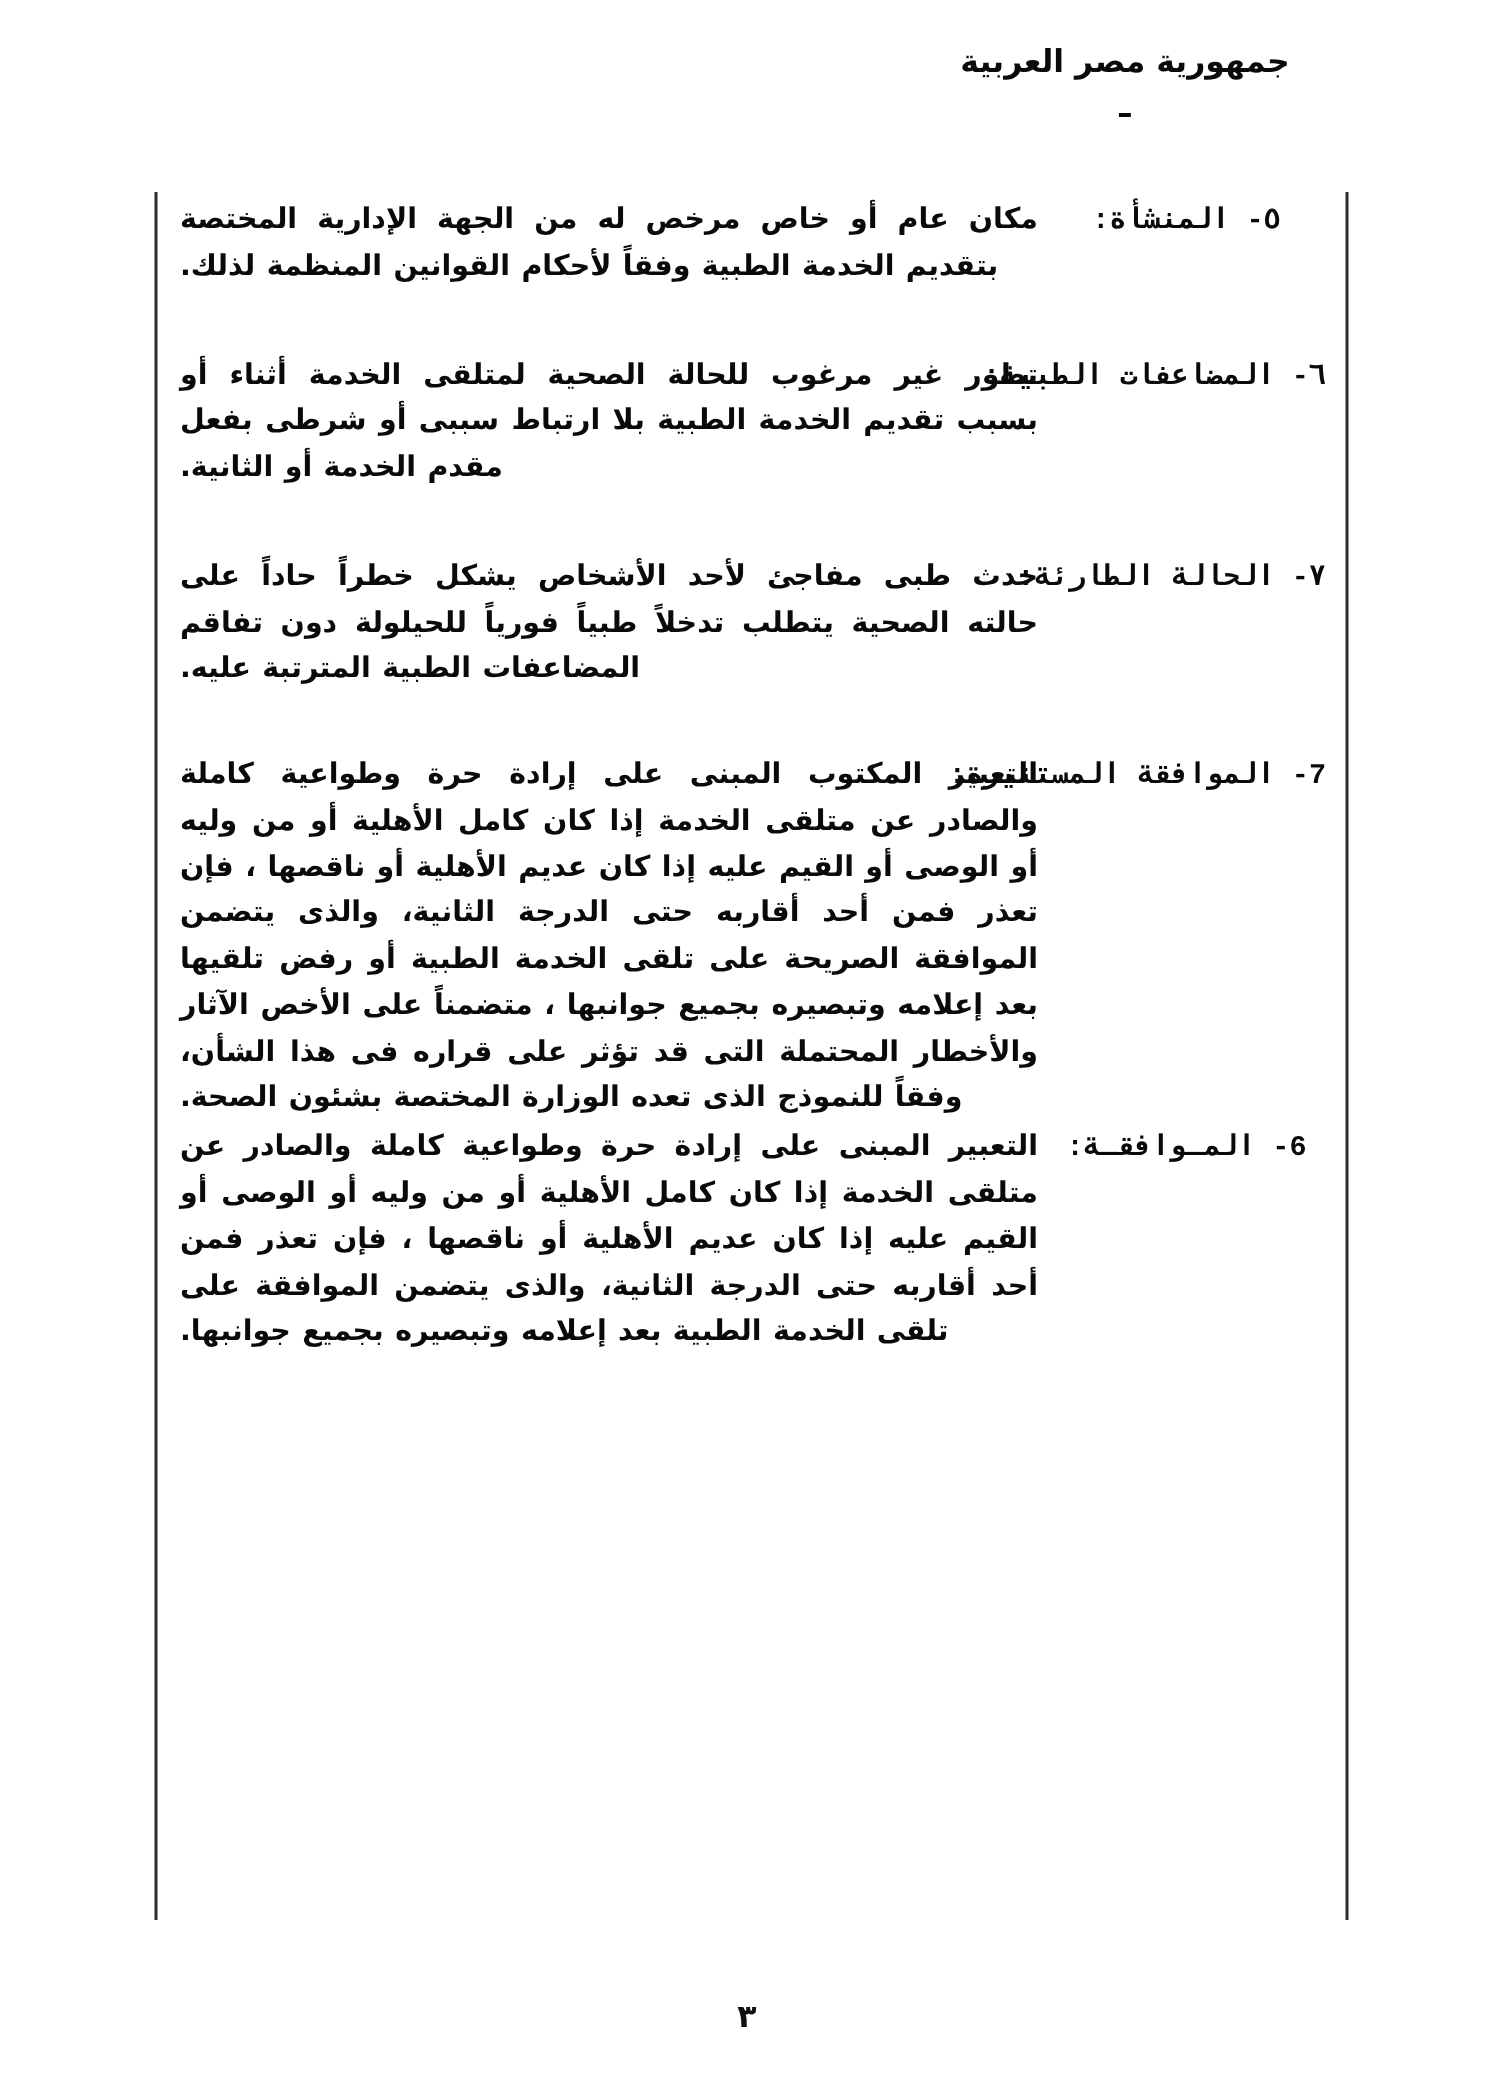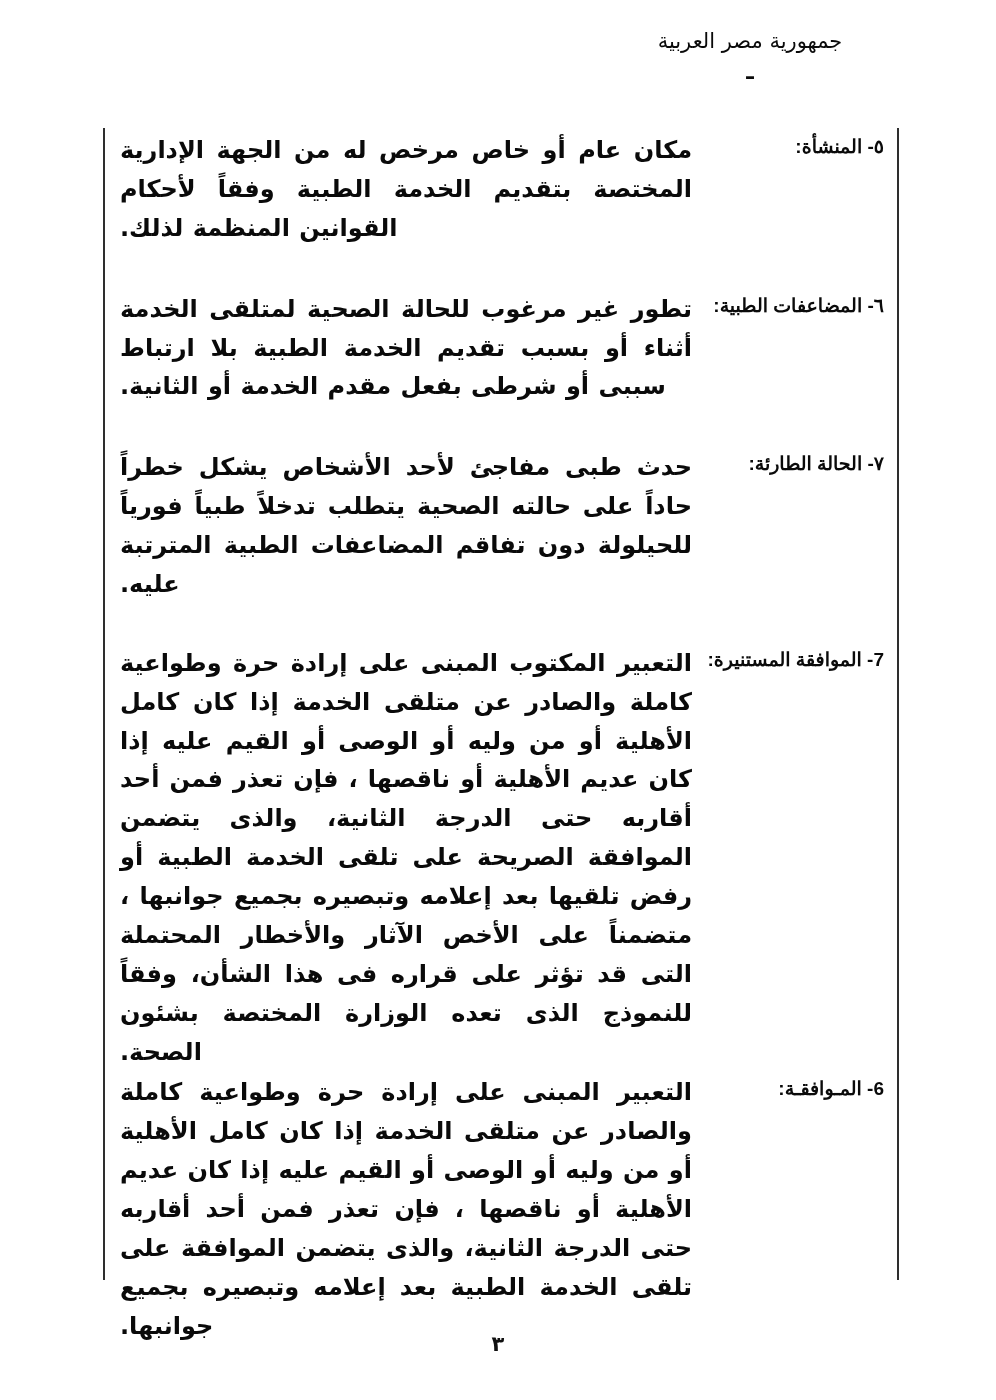--- a/index.html
+++ b/index.html
@@ -27,21 +27,21 @@
     position: absolute;
     top: 26px;
     right: 36px;
     width: 420px;
     text-align: center;
     direction: rtl;
   }
 
   .doc-header .hdr-line {
     font-family: "DejaVu Sans", sans-serif;
-    font-weight: normal;
+    font-weight: bold;
     font-size: 21px;
     line-height: 1.45;
     letter-spacing: 0.5px;
     color: #0a0a0a;
     white-space: nowrap;
   }
 
   .doc-header .hdr-dash {
     font-weight: bold;
     font-size: 22px;
@@ -73,38 +73,38 @@
   .def-row {
     display: flex;
     flex-direction: row;
     align-items: flex-start;
     width: 100%;
   }
 
   .def-term {
     flex: 0 0 186px;
     width: 186px;
-    text-align: right;
-    font-family: Liberation Sans, sans-serif;
+    text-align: center;
+    font-family: Liberation Mono, monospace;
     font-weight: bold;
     font-size: 19px;
     line-height: 1.62;
     white-space: nowrap;
     padding-left: 6px;
     padding-top: 1px;
     color: #0a0a0a;
   }
 
   .def-body {
     flex: 1 1 auto;
     text-align: justify;
     text-align-last: left;
     font-family: "DejaVu Sans", sans-serif;
     font-weight: bold;
-    font-size: 24px;
+    font-size: 19px;
     line-height: 1.62;
     color: #0a0a0a;
     word-spacing: 1px;
     padding-left: 2px;
   }
 
   
   .gap-lg { height: 42px; }
   .gap-md { height: 40px; }
   .gap-sm { height: 2px; }

